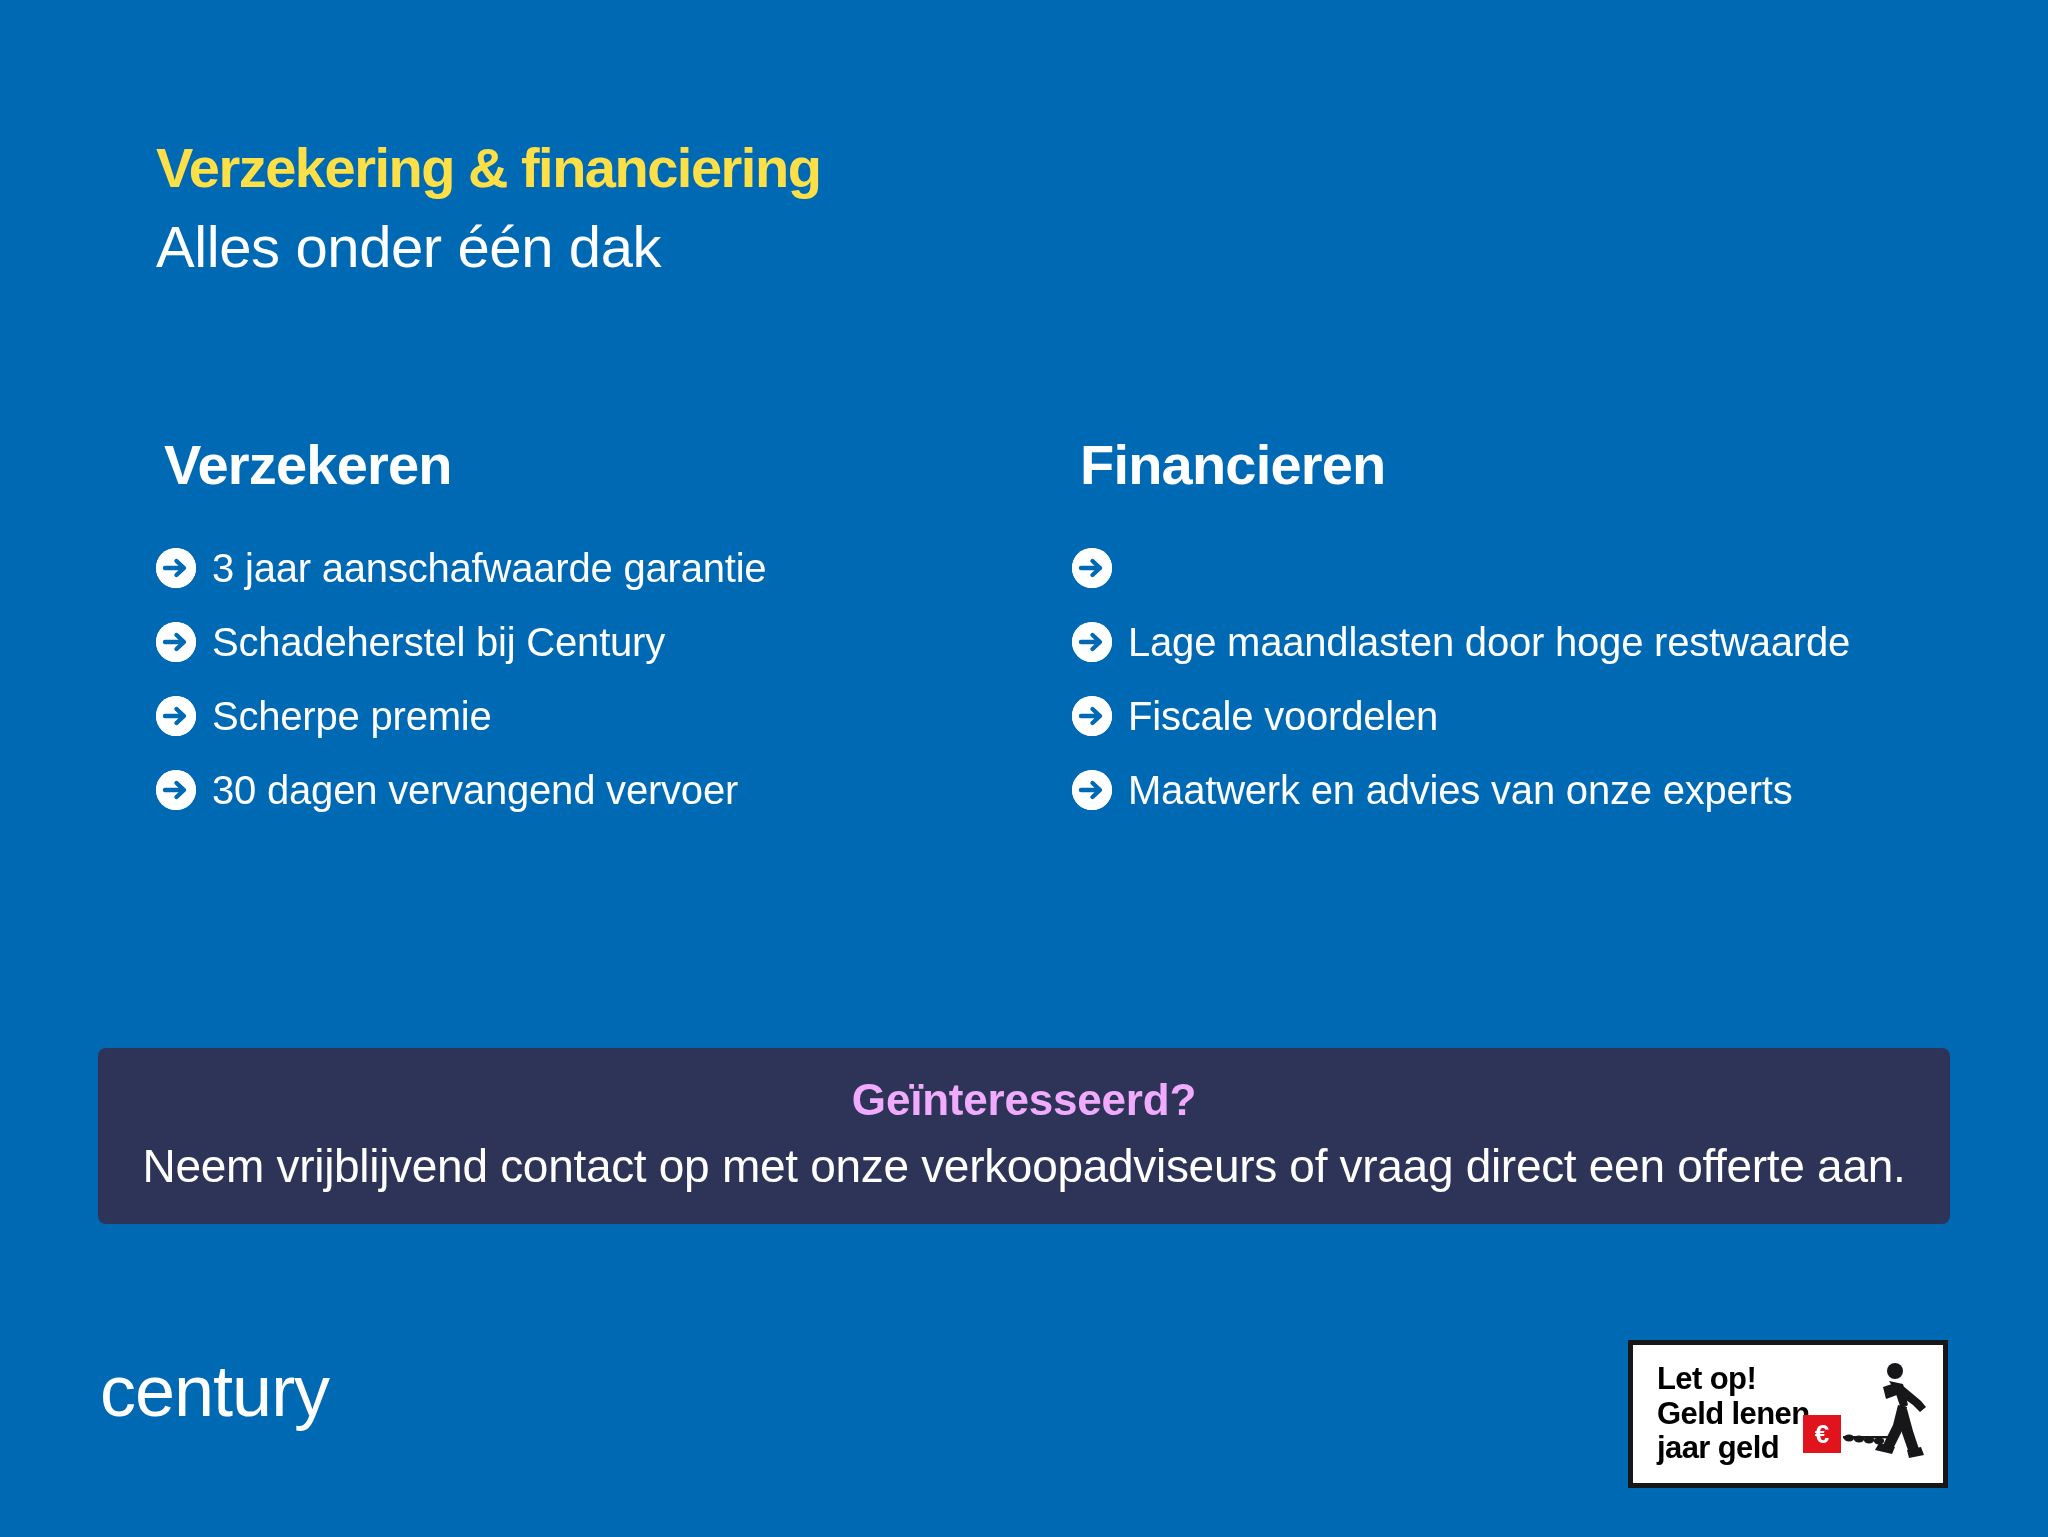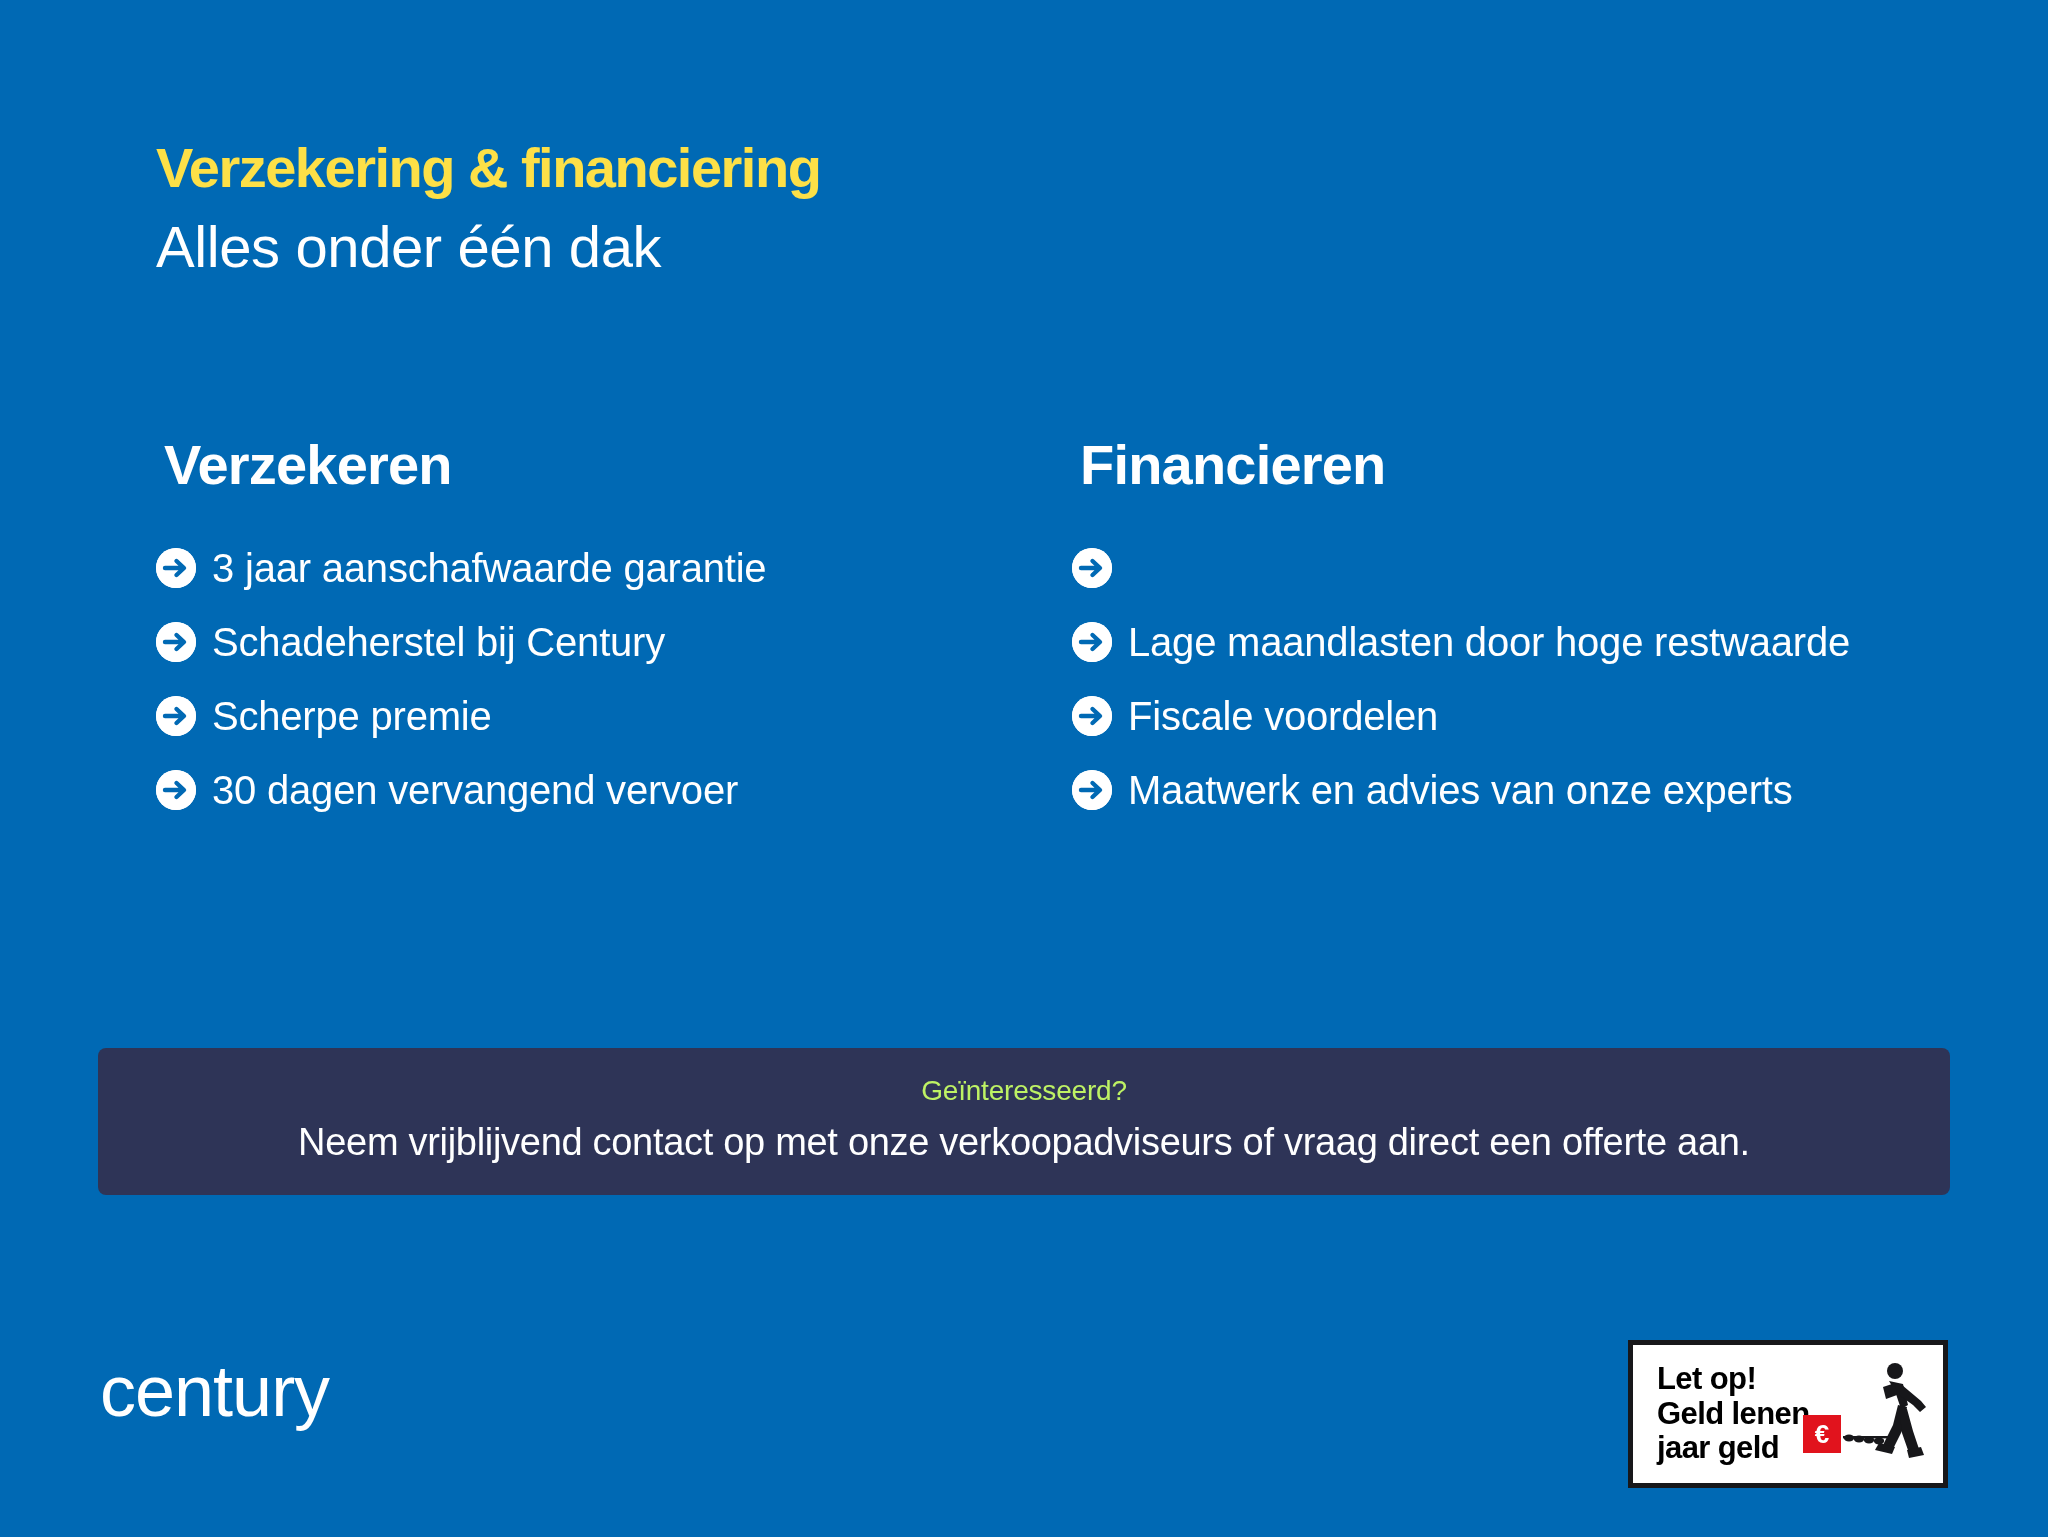--- a/index.html
+++ b/index.html
@@ -112,29 +112,29 @@
     left: 98px;
     top: 1048px;
     width: 1852px;
     box-sizing: border-box;
     background: #2e3457;
     border-radius: 8px;
     padding: 26px 40px 30px 40px;
     text-align: center;
   }
   .cta-title {
-    font-size: 28px;
-    font-weight: 400;
-    color: #bef264;
+    font-size: 44px;
+    font-weight: 700;
+    color: #f0abfc;
     letter-spacing: -0.2px;
     line-height: 1.2;
   }
   .cta-text {
     margin-top: 12px;
-    font-size: 38px;
+    font-size: 46px;
     font-weight: 300;
     color: #ffffff;
     letter-spacing: -0.3px;
     line-height: 1.2;
     white-space: nowrap;
   }
 
   
   .logo {
     position: absolute;

